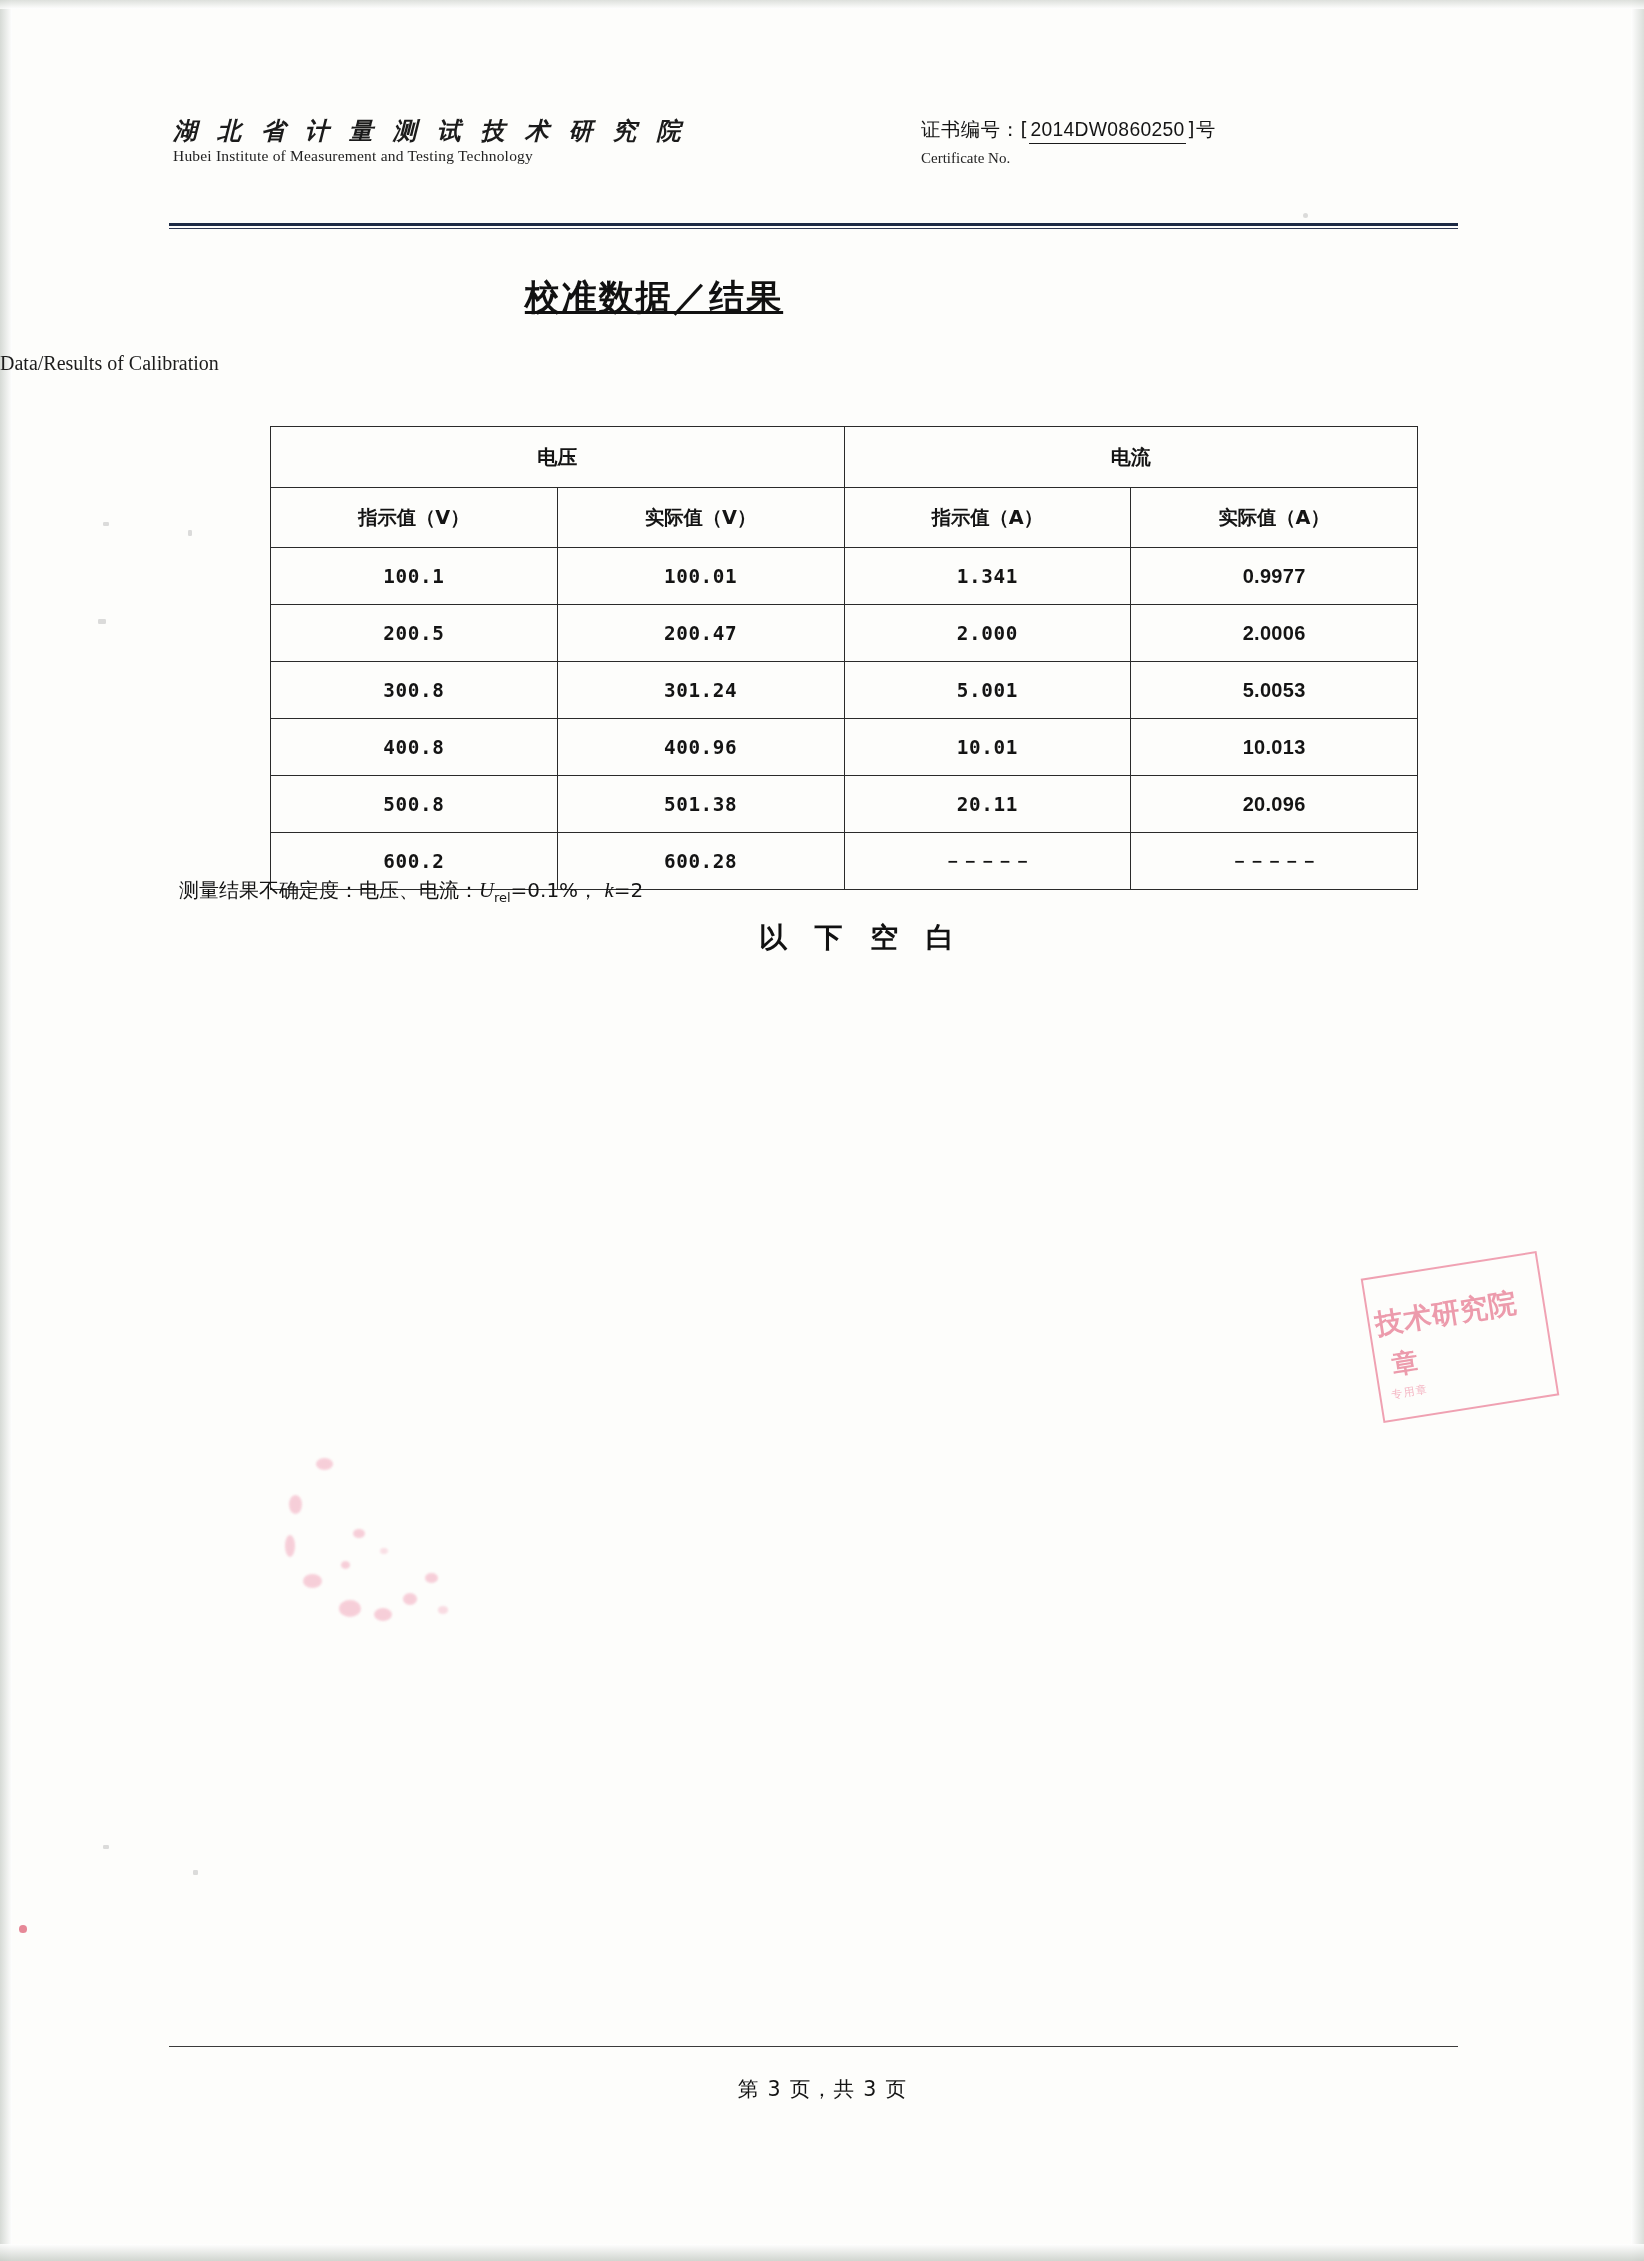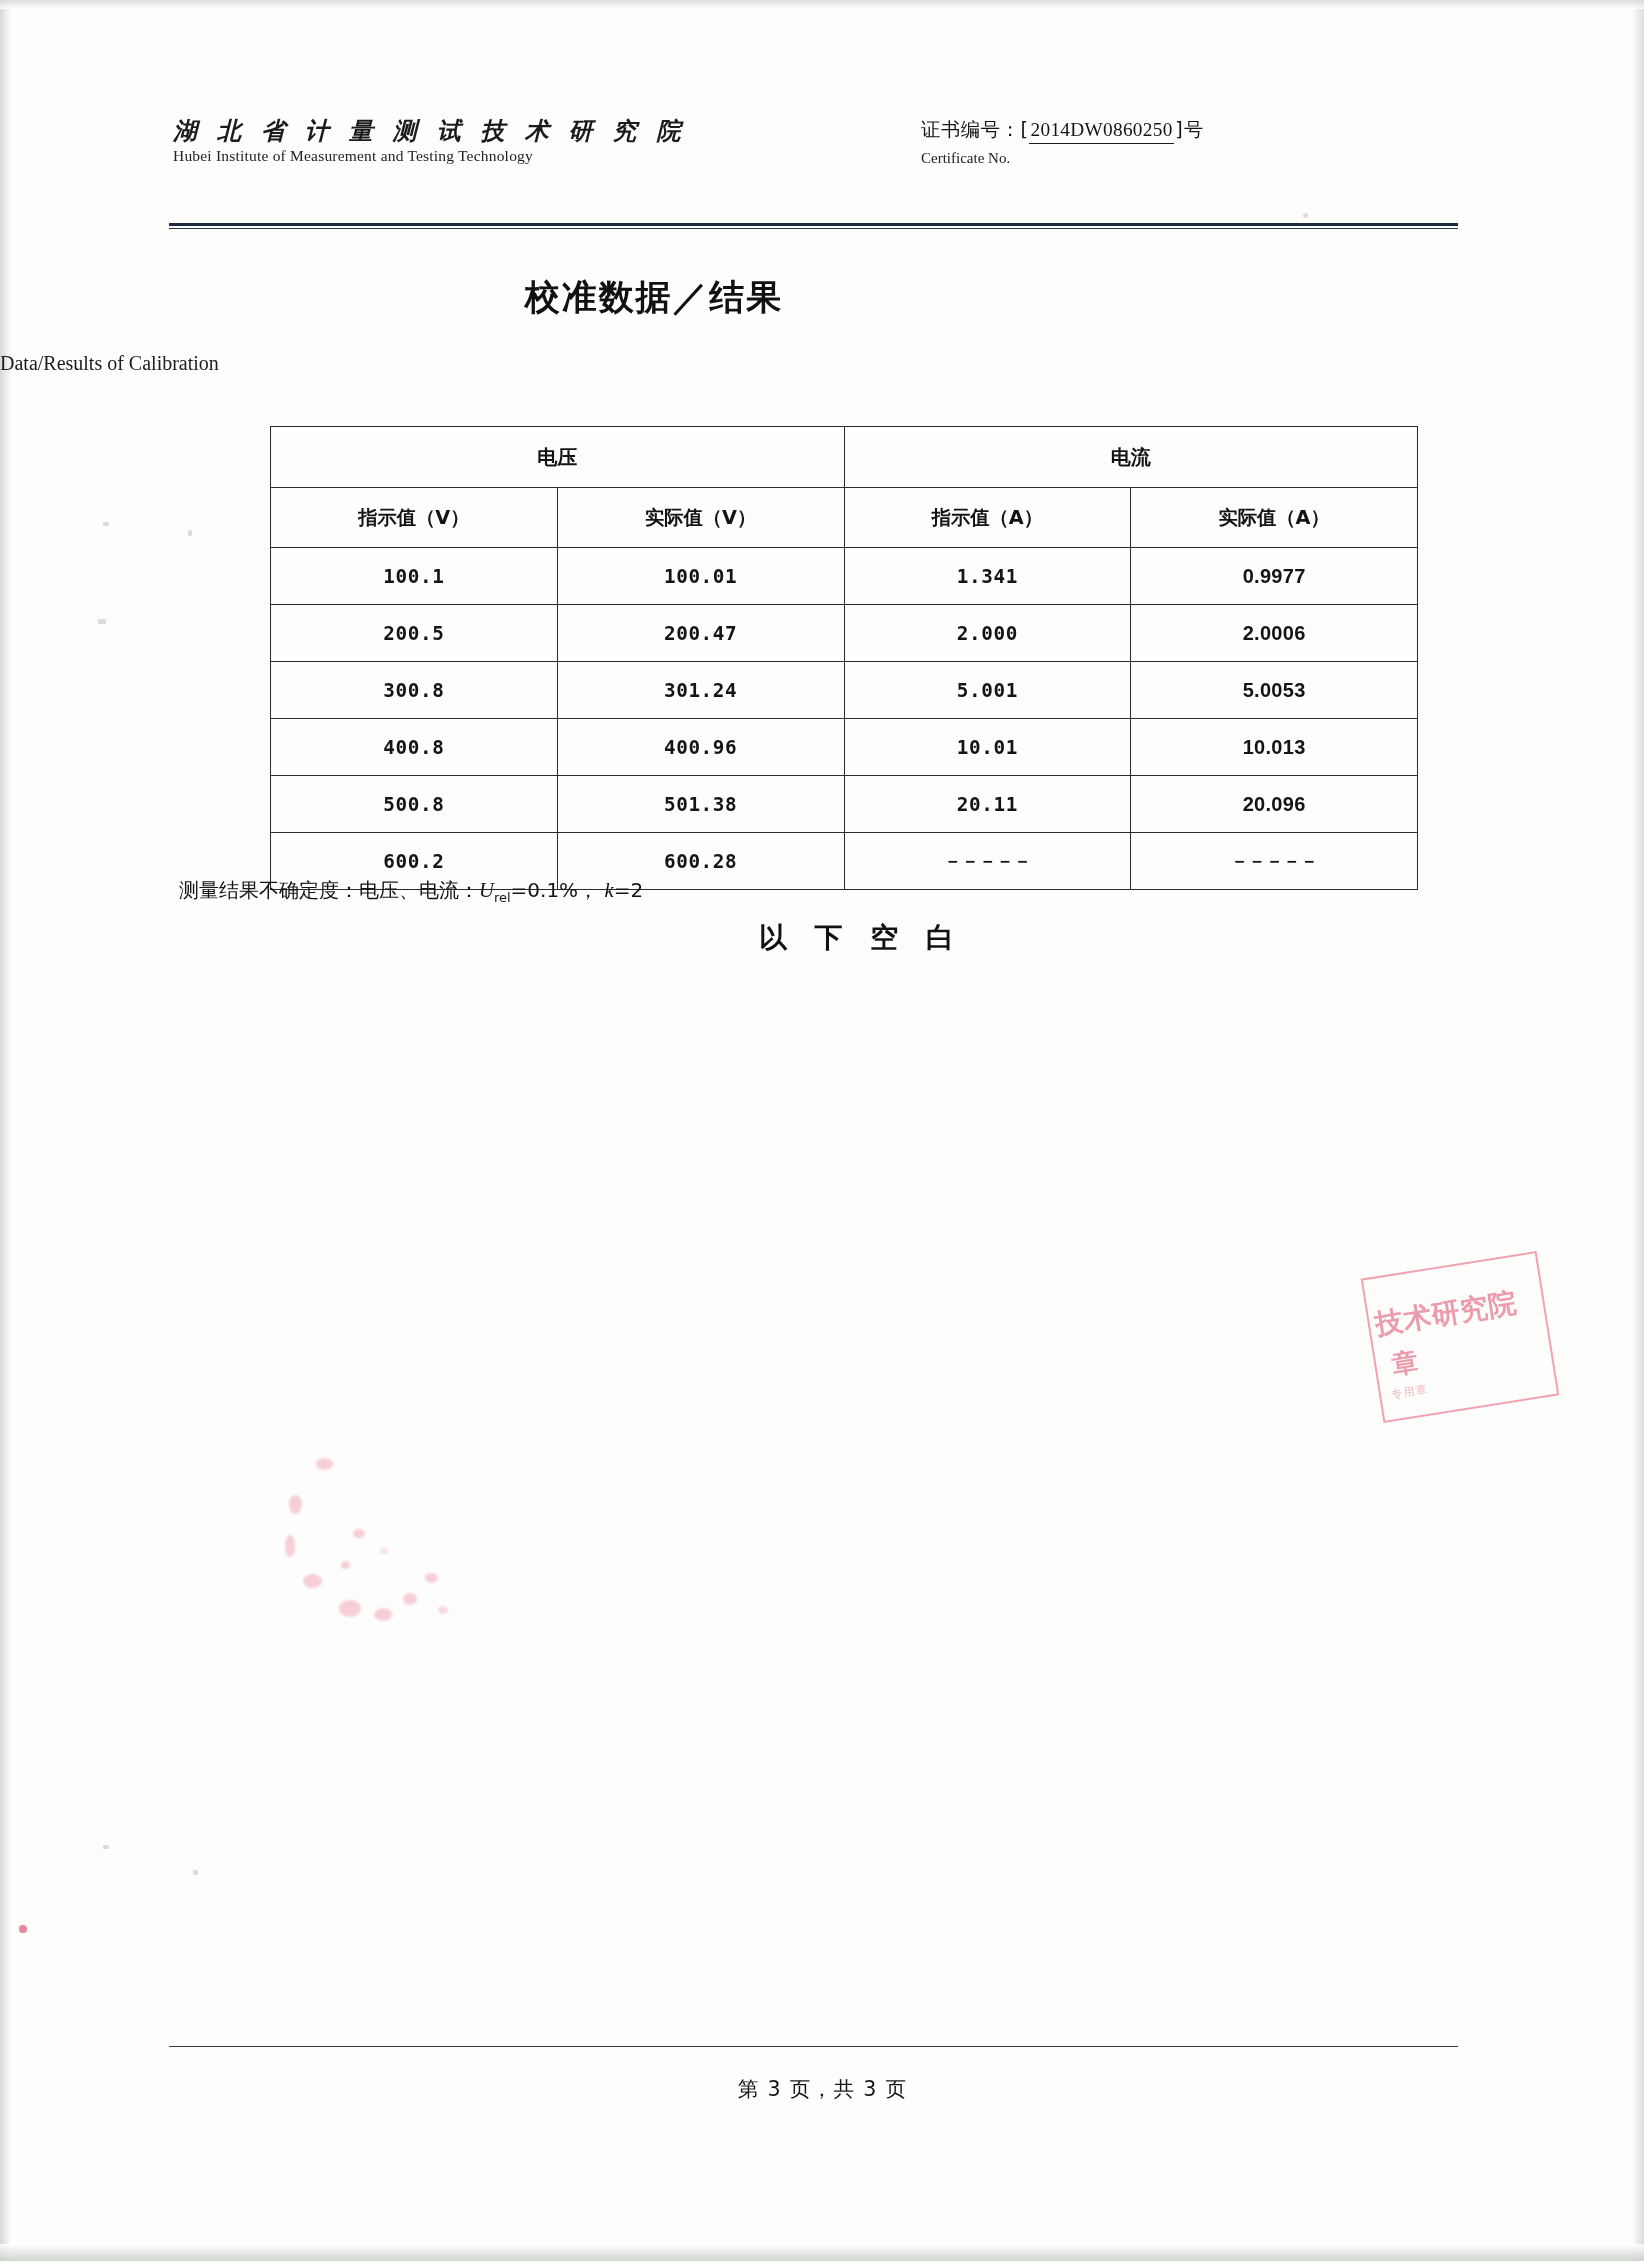--- a/index.html
+++ b/index.html
@@ -87,21 +87,21 @@
     font-size: 20px;
     color: #141414;
     white-space: nowrap;
   }
   .cert-label-cn {
     font-family: "DejaVu Sans", sans-serif;
     font-size: 19.3px;
     letter-spacing: 0.6px;
   }
   .cert-no {
-    font-family: Liberation Serif, serif;
+    font-family: Liberation Sans, sans-serif;
     font-size: 19.3px;
     letter-spacing: 0.3px;
     border-bottom: 1.3px solid #1b1b1b;
     padding: 0 1.3px 1.3px 1.3px;
     margin: 0 1.3px;
   }
   .cert-bracket {
     font-family: "DejaVu Sans", sans-serif;
     font-size: 19.3px;
   }
@@ -137,20 +137,21 @@
   .title-cn {
     position: absolute;
     left: 0; top: 274px;
     width: 1308px;
     text-align: center;
     font-family: "DejaVu Sans", sans-serif;
     font-weight: bold;
     font-size: 35px;
     letter-spacing: 1.9px;
     color: #111;
+    text-decoration: underline;
   }
   .title-en {
     position: absolute;
     left: 0; top: 352px;
     width: 1645px;
     text-align: left;
     font-family: "Liberation Serif", serif;
     font-size: 20px;
     color: #1c1c1c;
   }

